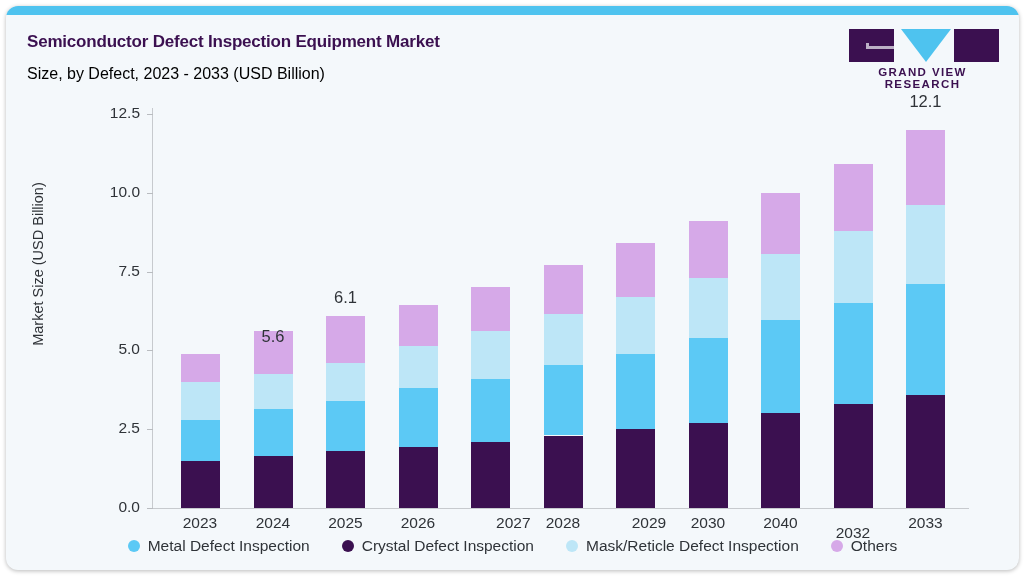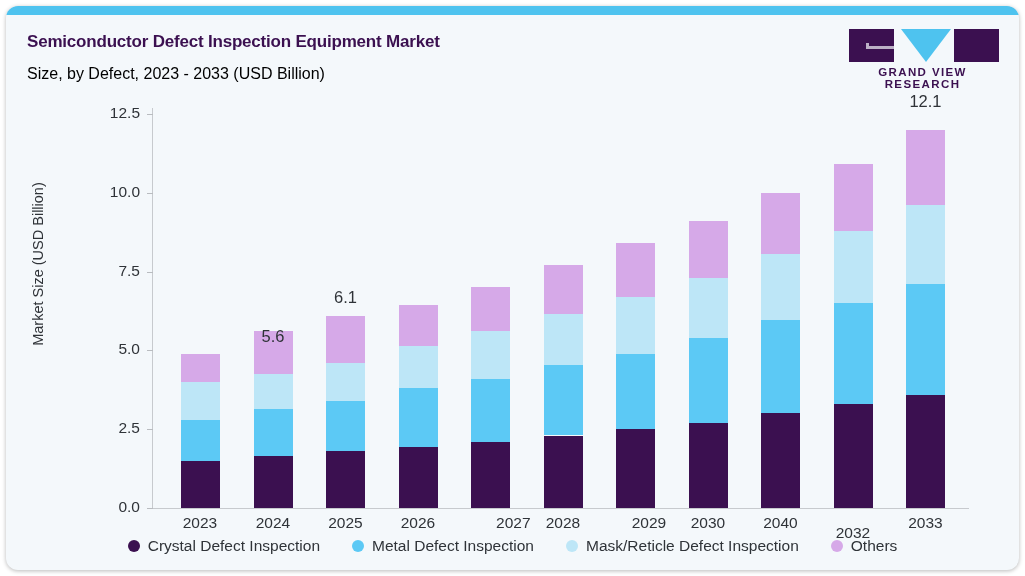--- a/index.html
+++ b/index.html
@@ -288,26 +288,26 @@
         <div class="xtick-label" style="left: 603px;">2029</div>
         <div class="xtick-label" style="left: 662px;">2030</div>
         <div class="xtick-label" style="left: 734.5px;">2040</div>
         <div class="xtick-label" style="left: 807px; margin-top: 10px;">2032</div>
         <div class="xtick-label" style="left: 879.5px;">2033</div>
       </div>
   </div>
 
   <div id="legend">
       <div class="legend-item">
+        <span class="legend-dot" style="background: rgb(92, 201, 245);"></span>
+        <span class="legend-text">Metal Defect Inspection</span>
+      </div>
+      <div class="legend-item">
         <span class="legend-dot" style="background: rgb(59, 16, 80);"></span>
         <span class="legend-text">Crystal Defect Inspection</span>
-      </div>
-      <div class="legend-item">
-        <span class="legend-dot" style="background: rgb(92, 201, 245);"></span>
-        <span class="legend-text">Metal Defect Inspection</span>
       </div>
       <div class="legend-item">
         <span class="legend-dot" style="background: rgb(189, 230, 247);"></span>
         <span class="legend-text">Mask/Reticle Defect Inspection</span>
       </div>
       <div class="legend-item">
         <span class="legend-dot" style="background: rgb(214, 169, 232);"></span>
         <span class="legend-text">Others</span>
       </div>
     </div>

